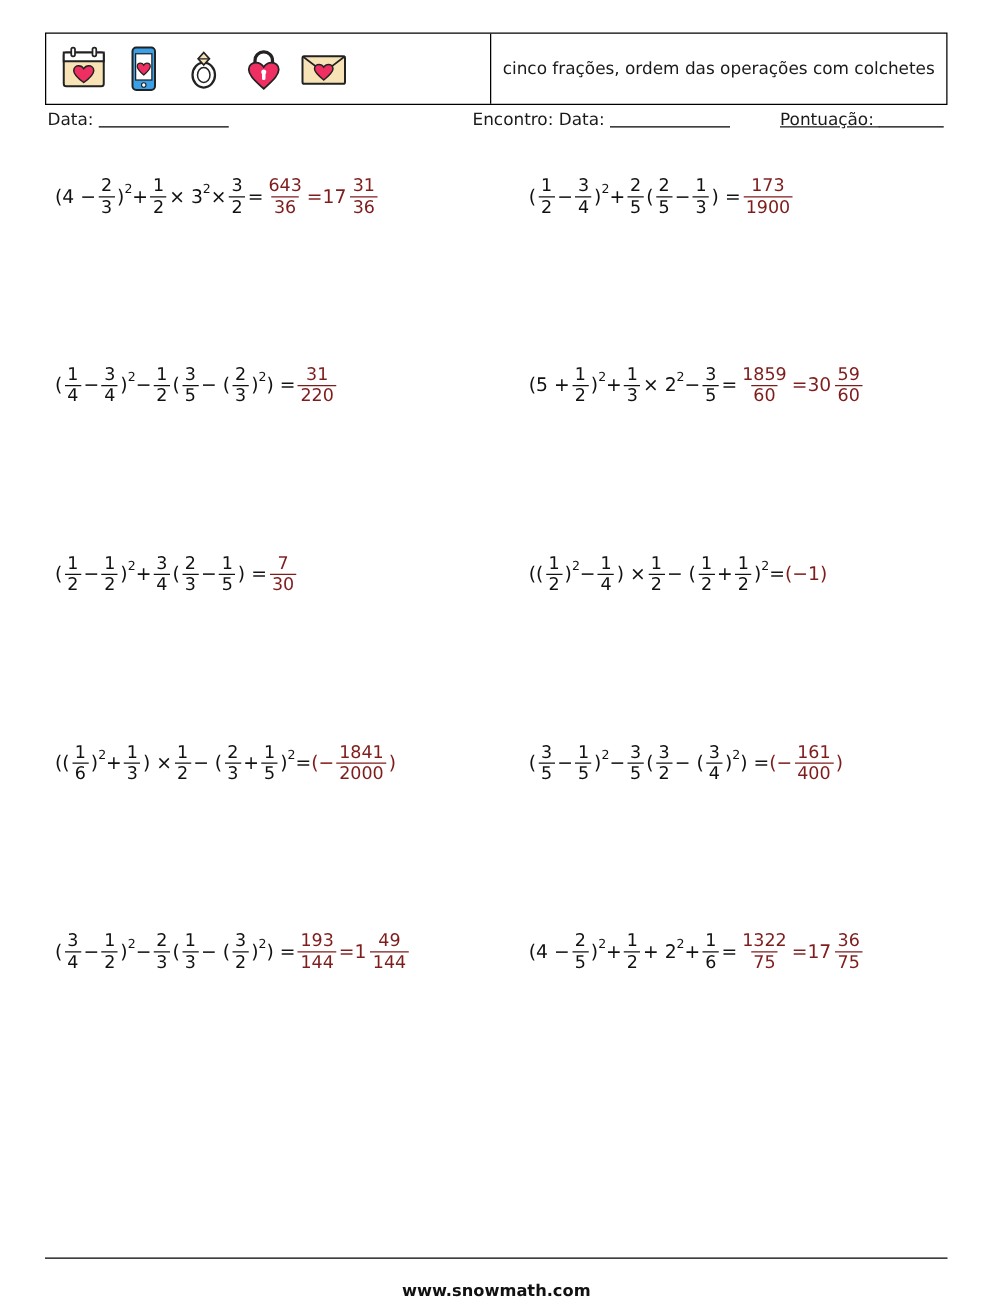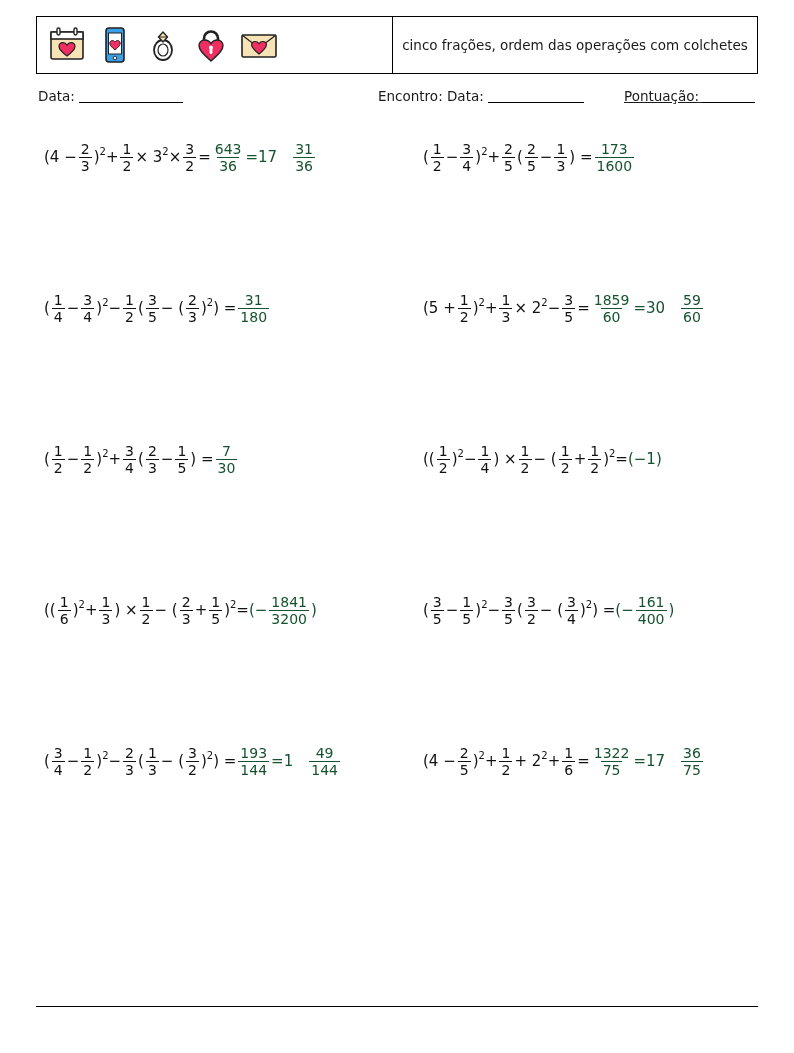--- a/index.html
+++ b/index.html
@@ -19,21 +19,21 @@
     width: 794px;
     height: 1053px;
     position: relative;
     box-sizing: border-box;
   }
 
   
   .header {
     position: absolute;
     left: 36px;
-    top: 16px;
+    top: 26px;
     width: 722px;
     height: 58px;
     border: 1px solid #000;
     box-sizing: border-box;
     display: flex;
     align-items: stretch;
   }
   .header-icons {
     width: 355px;
     display: flex;
@@ -104,21 +104,21 @@
   .cell.right { padding-left: 26px; }
 
   .expr {
     font-size: 15px;
     line-height: 1;
     white-space: nowrap;
     display: flex;
     align-items: center;
     color: #111;
   }
-  .red { color: #14532d; }
+  .red { color: #7f1d1d; }
 
   
   .frac {
     display: inline-flex;
     flex-direction: column;
     align-items: center;
     vertical-align: middle;
     margin: 0 2px;
     line-height: 1;
   }
@@ -132,21 +132,21 @@
     padding: 1px 2px 0 2px;
   }
 
   .sup {
     font-size: 10px;
     vertical-align: super;
     position: relative;
     top: -6px;
     margin-left: 0px;
   }
-  .mixed { display: inline-flex; align-items: center; gap: 13px; }
+  .mixed { display: inline-flex; align-items: center; }
   .mixed .whole { margin-right: 1px; }
 
   
   .footer-line {
     position: absolute;
     left: 36px;
     top: 1006px;
     width: 722px;
     border-top: 1px solid #000;
   }
@@ -298,21 +298,21 @@
               <span class="den">5</span>
             </span>
             <span class=""> − </span>
             <span class="frac">
               <span class="num">1</span>
               <span class="den">3</span>
             </span>
             <span class="">) = </span>
             <span class="frac red">
               <span class="num">173</span>
-              <span class="den">1600</span>
+              <span class="den">1900</span>
             </span>
           </div>
         </div>
       </div>
       <div class="row">
         <div class="cell">
           <div class="expr">
             <span class="">(</span>
             <span class="frac">
               <span class="num">1</span>
@@ -338,21 +338,21 @@
             <span class=""> − (</span>
             <span class="frac">
               <span class="num">2</span>
               <span class="den">3</span>
             </span>
             <span class="">)</span>
             <span class="sup">2</span>
             <span class="">) = </span>
             <span class="frac red">
               <span class="num">31</span>
-              <span class="den">180</span>
+              <span class="den">220</span>
             </span>
           </div>
         </div>
         <div class="cell right">
           <div class="expr">
             <span class="">(5 + </span>
             <span class="frac">
               <span class="num">1</span>
               <span class="den">2</span>
             </span>
@@ -488,21 +488,21 @@
             <span class="frac">
               <span class="num">1</span>
               <span class="den">5</span>
             </span>
             <span class="">)</span>
             <span class="sup">2</span>
             <span class=""> = </span>
             <span class="red">(−</span>
             <span class="frac red">
               <span class="num">1841</span>
-              <span class="den">3200</span>
+              <span class="den">2000</span>
             </span>
             <span class="red">)</span>
           </div>
         </div>
         <div class="cell right">
           <div class="expr">
             <span class="">(</span>
             <span class="frac">
               <span class="num">3</span>
               <span class="den">5</span>
@@ -621,14 +621,15 @@
                 <span class="num">36</span>
                 <span class="den">75</span>
               </span>
             </span>
           </div>
         </div>
       </div>
     </div>
 
   <div class="footer-line"></div>
+  <div class="footer-text">www.snowmath.com</div>
 
 </div>
 
 </body></html>

